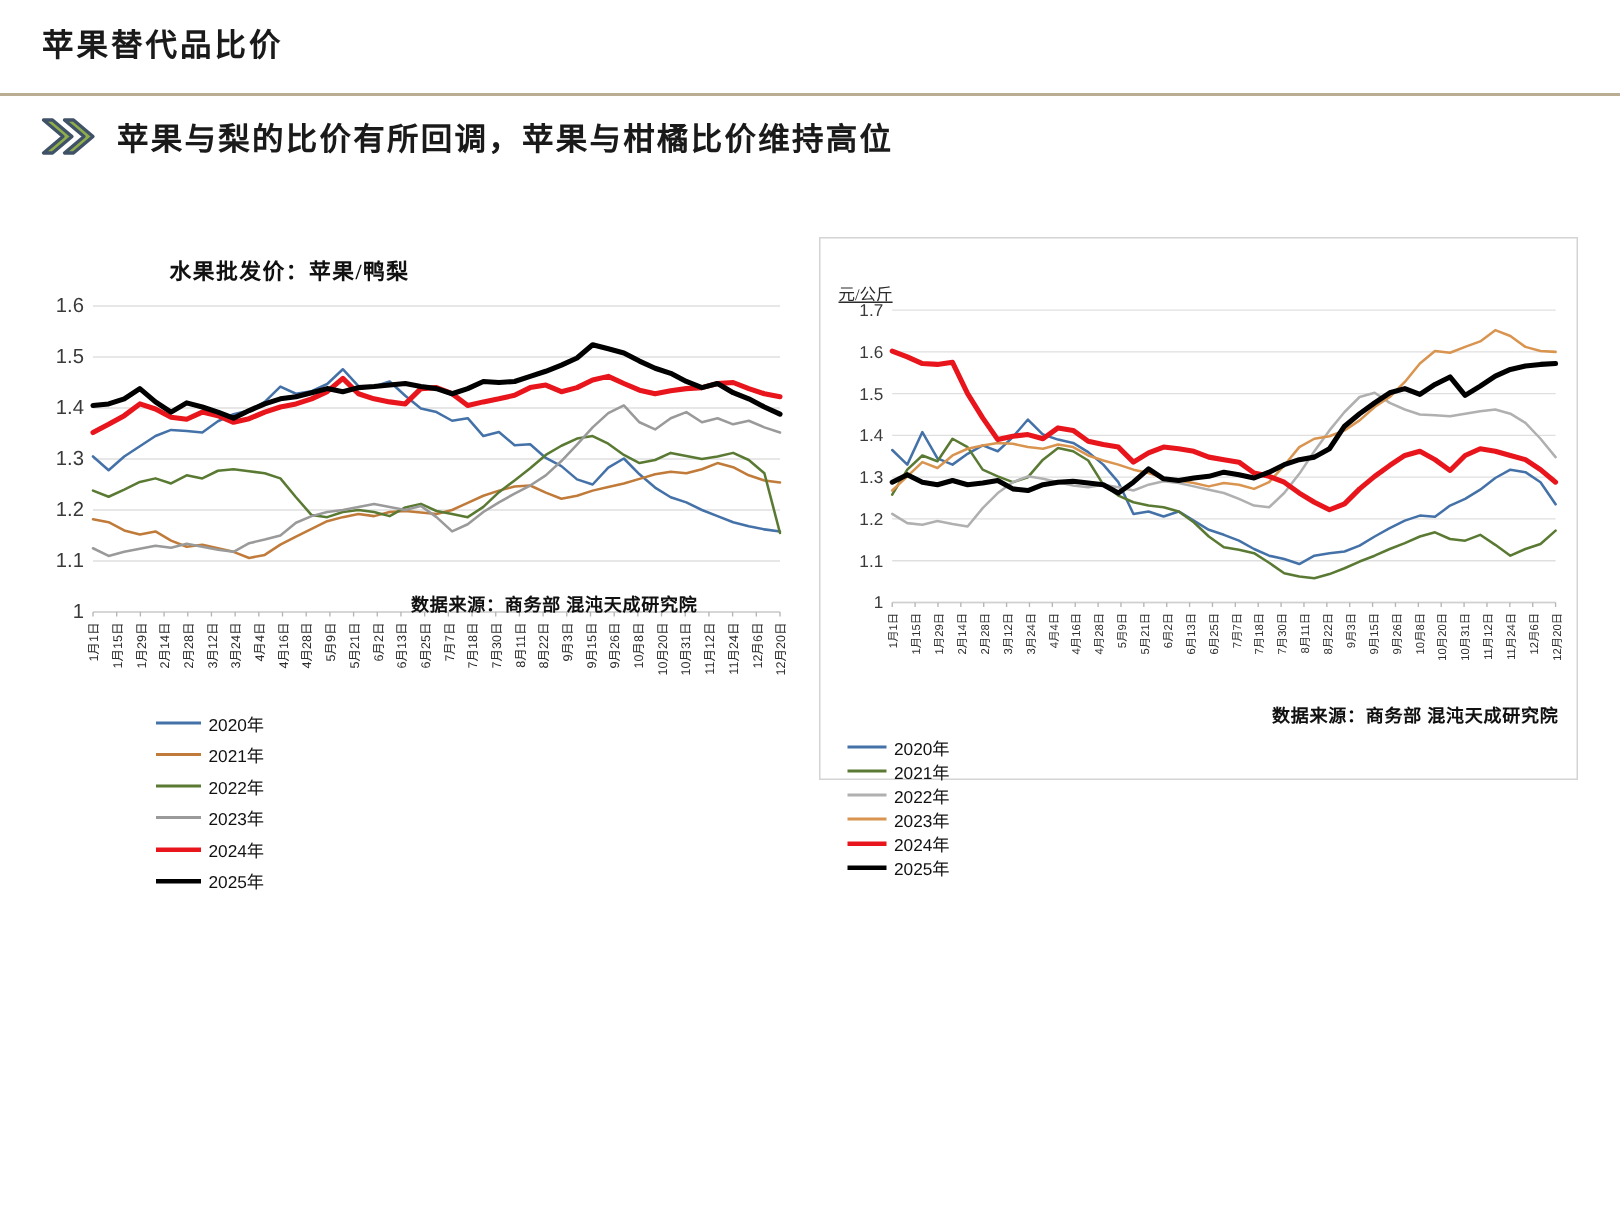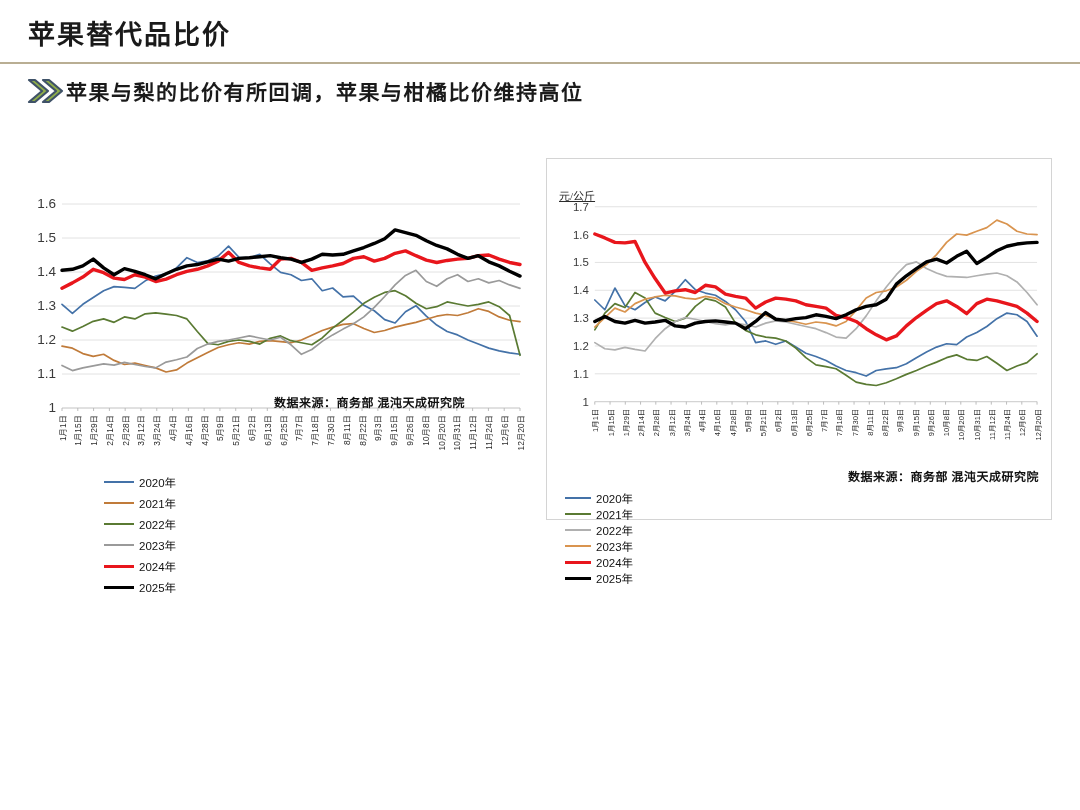--- a/index.html
+++ b/index.html
@@ -15,21 +15,21 @@
   }
   .slide {
     position: absolute; inset: 0;
     background: #ffffff;
   }
 
   
   .page-title {
     position: absolute;
     left: 28px; top: 13px;
-    font-size: 27px;
+    font-size: 21px;
     font-weight: bold;
     letter-spacing: 2px;
     color: #1a1a1a;
     font-family: "Liberation Serif", "DejaVu Serif", serif;
   }
   .brand-logo {
     position: absolute;
     right: 22px; top: 14px;
     height: 38px;
     display: flex;
@@ -63,20 +63,21 @@
     height: 2px;
     background: #b9ae93;
   }
 
   
   .bullet-row {
     position: absolute;
     left: 26px; top: 76px;
     display: flex;
     align-items: flex-end;
+    gap: 12px;
   }
   .chevron-icon { width: 40px; height: 30px; display:block; }
   .bullet-text {
     font-size: 21px;
     font-weight: bold;
     letter-spacing: 1.5px;
     color: #1a1a1a;
     font-family: "Liberation Serif", "DejaVu Serif", serif;
     white-space: nowrap;
   }
@@ -168,20 +169,21 @@
 
   <div class="bullet-row">
     <svg class="chevron-icon" viewBox="0 0 40 30">
       <path d="M3 4 L16 15 L3 26 L9 26 L22 15 L9 4 Z" fill="#8fae4a" stroke="#3f5268" stroke-width="2.2" stroke-linejoin="round"></path>
       <path d="M17 4 L30 15 L17 26 L23 26 L36 15 L23 4 Z" fill="#8fae4a" stroke="#3f5268" stroke-width="2.2" stroke-linejoin="round"></path>
     </svg>
     <span class="bullet-text">苹果与梨的比价有所回调，苹果与柑橘比价维持高位</span>
   </div>
 
   <div class="chart-panel" id="panel-left">
+    <div class="chart-title">水果批发价：苹果/鸭梨</div>
     <svg class="plot-svg" id="svg-left" viewBox="0 0 516 362" preserveAspectRatio="none">
         <line x1="46" y1="250" x2="504" y2="250" stroke="#dfdfdf" stroke-width="0.9"></line>
         <text x="40" y="254" text-anchor="end" font-size="13.5" fill="#3a3a3a" font-family="&quot;Liberation Sans&quot;,&quot;DejaVu Sans&quot;,sans-serif">1</text>
         <line x1="46" y1="215.99999999999997" x2="504" y2="215.99999999999997" stroke="#dfdfdf" stroke-width="0.9"></line>
         <text x="40" y="219.99999999999997" text-anchor="end" font-size="13.5" fill="#3a3a3a" font-family="&quot;Liberation Sans&quot;,&quot;DejaVu Sans&quot;,sans-serif">1.1</text>
         <line x1="46" y1="182.00000000000003" x2="504" y2="182.00000000000003" stroke="#dfdfdf" stroke-width="0.9"></line>
         <text x="40" y="186.00000000000003" text-anchor="end" font-size="13.5" fill="#3a3a3a" font-family="&quot;Liberation Sans&quot;,&quot;DejaVu Sans&quot;,sans-serif">1.2</text>
         <line x1="46" y1="148" x2="504" y2="148" stroke="#dfdfdf" stroke-width="0.9"></line>
         <text x="40" y="152" text-anchor="end" font-size="13.5" fill="#3a3a3a" font-family="&quot;Liberation Sans&quot;,&quot;DejaVu Sans&quot;,sans-serif">1.3</text>
         <line x1="46" y1="114.00000000000006" x2="504" y2="114.00000000000006" stroke="#dfdfdf" stroke-width="0.9"></line>

